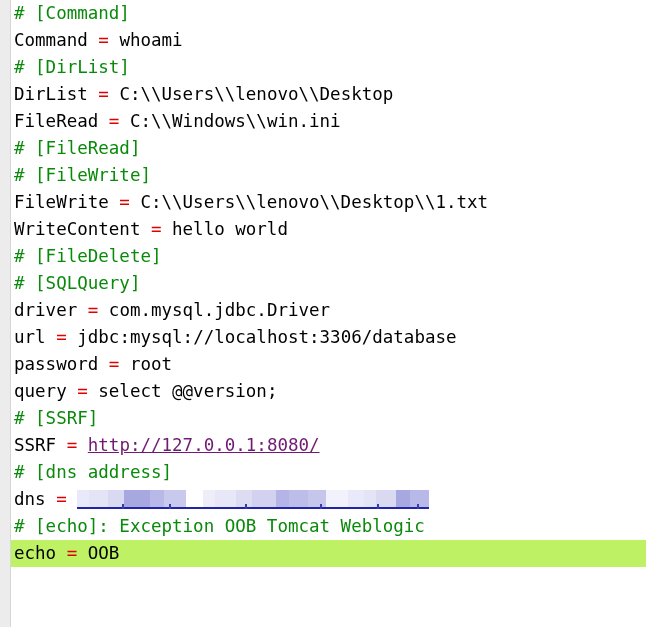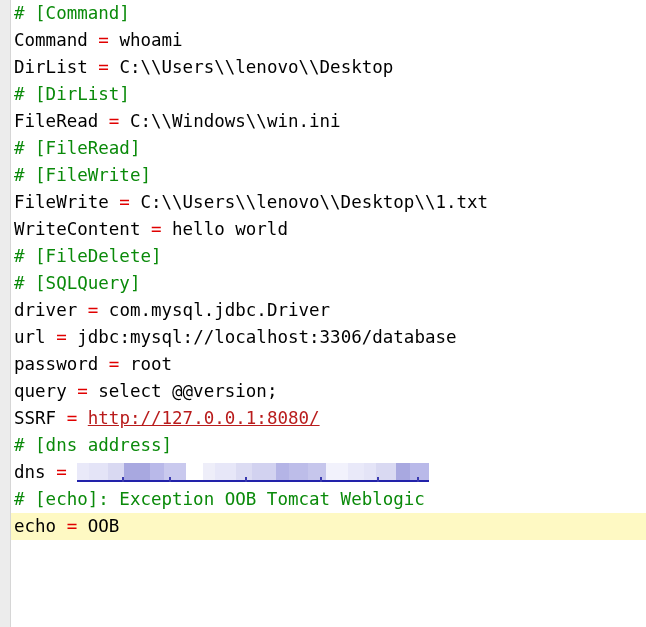--- a/index.html
+++ b/index.html
@@ -47,30 +47,30 @@
     padding-left: 3px;
     white-space: pre;
     font-size: 17.5px;
     font-family: "DejaVu Sans Mono", "Liberation Mono", monospace;
     letter-spacing: 0px;
     color: #000000;
     box-sizing: border-box;
   }
 
   .code-line.highlighted {
-    background: #fef9c3;
+    background: #bef264;
   }
 
   
   .tok-comment { color: #0a8a0a; }
   .tok-key     { color: #000000; }
   .tok-op      { color: #e00000; }
   .tok-value   { color: #000000; text-align: right; }
   .tok-link    {
-    color: #b91c1c;
+    color: #701a75;
     text-decoration: underline;
   }
 
   
   .redacted {
     display: inline-block;
     position: relative;
     width: 352px;
     height: 19px;
     vertical-align: -4px;
@@ -110,33 +110,34 @@
 <body>
 
 <div id="editor">
 
   <div id="gutter"></div>
 
   <div id="code-area">
 
   <div class="code-line"><span class="tok-comment"># [Command]</span></div>
       <div class="code-line"><span class="tok-key">Command </span><span class="tok-op">=</span><span class="tok-value"> whoami</span></div>
+      <div class="code-line"><span class="tok-comment"># [DirList]</span></div>
       <div class="code-line"><span class="tok-key">DirList </span><span class="tok-op">=</span><span class="tok-value"> C:\\Users\\lenovo\\Desktop</span></div>
-      <div class="code-line"><span class="tok-comment"># [DirList]</span></div>
       <div class="code-line"><span class="tok-key">FileRead </span><span class="tok-op">=</span><span class="tok-value"> C:\\Windows\\win.ini</span></div>
       <div class="code-line"><span class="tok-comment"># [FileRead]</span></div>
       <div class="code-line"><span class="tok-comment"># [FileWrite]</span></div>
       <div class="code-line"><span class="tok-key">FileWrite </span><span class="tok-op">=</span><span class="tok-value"> C:\\Users\\lenovo\\Desktop\\1.txt</span></div>
       <div class="code-line"><span class="tok-key">WriteContent </span><span class="tok-op">=</span><span class="tok-value"> hello world</span></div>
       <div class="code-line"><span class="tok-comment"># [FileDelete]</span></div>
       <div class="code-line"><span class="tok-comment"># [SQLQuery]</span></div>
       <div class="code-line"><span class="tok-key">driver </span><span class="tok-op">=</span><span class="tok-value"> com.mysql.jdbc.Driver</span></div>
       <div class="code-line"><span class="tok-key">url </span><span class="tok-op">=</span><span class="tok-value"> jdbc:mysql://localhost:3306/database</span></div>
       <div class="code-line"><span class="tok-key">password </span><span class="tok-op">=</span><span class="tok-value"> root</span></div>
       <div class="code-line"><span class="tok-key">query </span><span class="tok-op">=</span><span class="tok-value"> select @@version;</span></div>
+      <div class="code-line"><span class="tok-comment"># [SSRF]</span></div>
       <div class="code-line"><span class="tok-key">SSRF </span><span class="tok-op">=</span><span class="tok-value"> </span><span class="tok-link">http://127.0.0.1:8080/</span></div>
       <div class="code-line"><span class="tok-comment"># [dns address]</span></div>
       <div class="code-line"><span class="tok-key">dns </span><span class="tok-op">=</span><span class="tok-value"> </span><span class="redacted"><span class="mosaic"><span style="width: 14px; background: rgb(233, 233, 249);"></span><span style="width: 22px; background: rgb(228, 228, 247);"></span><span style="width: 18px; background: rgb(217, 217, 242);"></span><span style="width: 30px; background: rgb(168, 168, 224);"></span><span style="width: 16px; background: rgb(185, 185, 233);"></span><span style="width: 26px; background: rgb(201, 201, 238);"></span><span style="width: 20px; background: rgb(255, 255, 255);"></span><span style="width: 14px; background: rgb(238, 238, 249);"></span><span style="width: 24px; background: rgb(231, 231, 248);"></span><span style="width: 18px; background: rgb(220, 220, 243);"></span><span style="width: 28px; background: rgb(210, 210, 240);"></span><span style="width: 16px; background: rgb(180, 180, 230);"></span><span style="width: 22px; background: rgb(189, 189, 233);"></span><span style="width: 20px; background: rgb(198, 198, 236);"></span><span style="width: 26px; background: rgb(242, 242, 252);"></span><span style="width: 18px; background: rgb(233, 233, 249);"></span><span style="width: 14px; background: rgb(228, 228, 247);"></span><span style="width: 24px; background: rgb(217, 217, 242);"></span><span style="width: 16px; background: rgb(168, 168, 224);"></span><span style="width: 22px; background: rgb(185, 185, 233);"></span></span><span class="rule"></span><span class="tick" style="left: 45px;"></span><span class="tick" style="left: 92px;"></span><span class="tick" style="left: 168px;"></span><span class="tick" style="left: 243px;"></span><span class="tick" style="left: 300px;"></span><span class="tick" style="left: 340px;"></span></span></div>
       <div class="code-line"><span class="tok-comment"># [echo]: Exception OOB Tomcat Weblogic</span></div>
       <div class="code-line highlighted"><span class="tok-key">echo </span><span class="tok-op">=</span><span class="tok-value"> OOB</span></div>
     </div>
 
 </div>
 
 </body></html>

